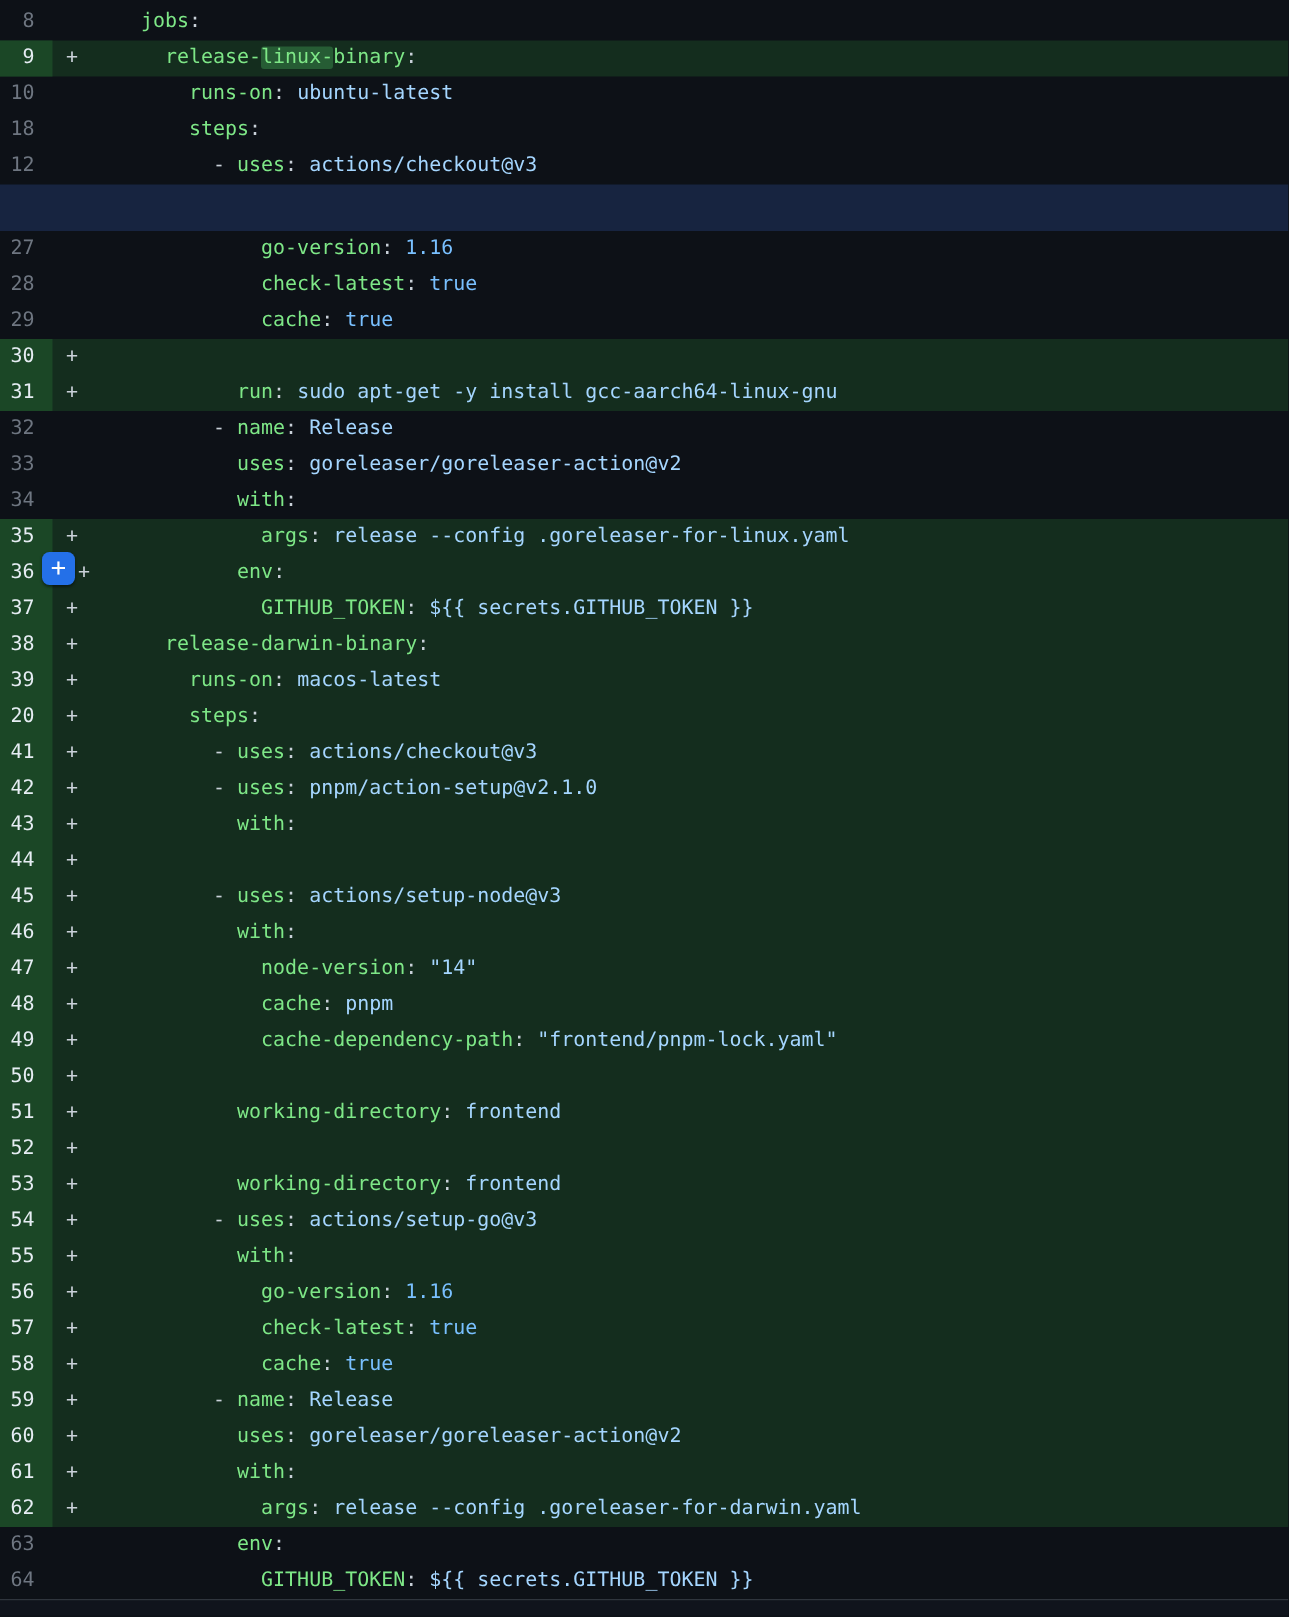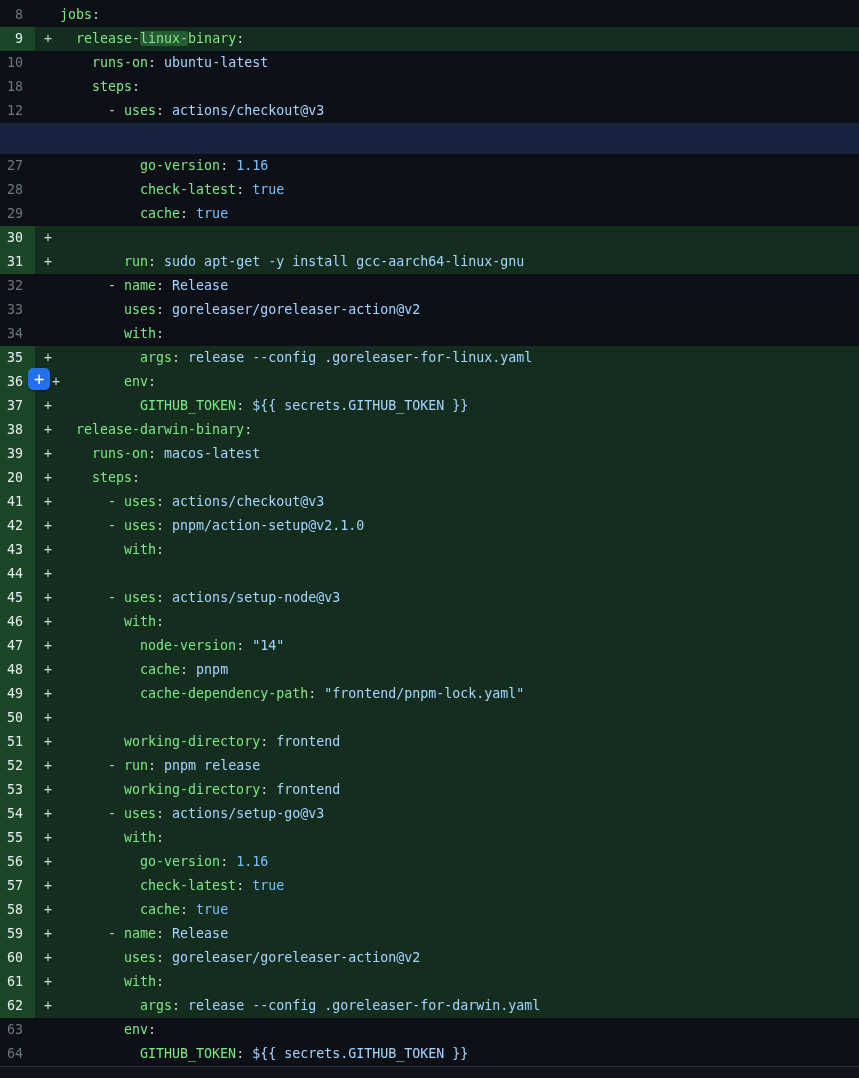--- a/index.html
+++ b/index.html
@@ -14,21 +14,21 @@
   .row{display:flex;height:24px;line-height:24px;align-items:stretch;position:relative;}
   .row.added{background:var(--c-add-bg,#142d1e);}
   .row.added .gutter{background:var(--c-add-gutter-bg,#1b4726);color:var(--c-add-num,#e6edf3);}
   .gutter{
     flex:0 0 35px;box-sizing:border-box;text-align:right;padding-right:12px;
     color:var(--c-num,#6e7681);cursor:pointer;user-select:none;
   }
   .code{flex:1 1 auto;display:flex;white-space:pre;}
   .marker{flex:0 0 25px;box-sizing:border-box;padding-left:9px;color:var(--c-pln,#c9d1d9);}
   .marker.shifted{padding-left:17px;}
-  .content{white-space:pre;}
+  .content{white-space:pre;margin-left:34px;}
   .pln{color:var(--c-pln,#c9d1d9);}
   .key{color:var(--c-key,#7ee787);}
   .str{color:var(--c-str,#a5d6ff);}
   .num{color:var(--c-num-lit,#79c0ff);}
   .hl{background:var(--c-word-hl,#265c34);border-radius:2px;}
   .expand-row{height:31px;background:var(--c-expand-bg,#172440);cursor:pointer;}
   .add-comment{
     position:absolute;left:28px;top:-2px;width:22px;height:22px;
     background:var(--c-btn-blue,#2470e8);color:#ffffff;border:none;border-radius:5px;
     font-family:inherit;font-size:17px;line-height:20px;padding:0;cursor:pointer;
@@ -159,21 +159,21 @@
       <div class="row added">
         <div class="gutter">50</div>
         <div class="code"><span class="marker">+</span></div>
       </div>
       <div class="row added">
         <div class="gutter">51</div>
         <div class="code"><span class="marker">+</span><span class="content"><span class="pln">        </span><span class="key">working-directory</span><span class="pln">: </span><span class="str">frontend</span></span></div>
       </div>
       <div class="row added">
         <div class="gutter">52</div>
-        <div class="code"><span class="marker">+</span><span class="content"><span class="pln">      - </span><span class="key">run</span><span class="pln">: </span><span class="str">pnpm release</span></span></div>
+        <div class="code"><span class="marker">+</span></div>
       </div>
       <div class="row added">
         <div class="gutter">53</div>
         <div class="code"><span class="marker">+</span><span class="content"><span class="pln">        </span><span class="key">working-directory</span><span class="pln">: </span><span class="str">frontend</span></span></div>
       </div>
       <div class="row added">
         <div class="gutter">54</div>
         <div class="code"><span class="marker">+</span><span class="content"><span class="pln">      - </span><span class="key">uses</span><span class="pln">: </span><span class="str">actions/setup-go@v3</span></span></div>
       </div>
       <div class="row added">

